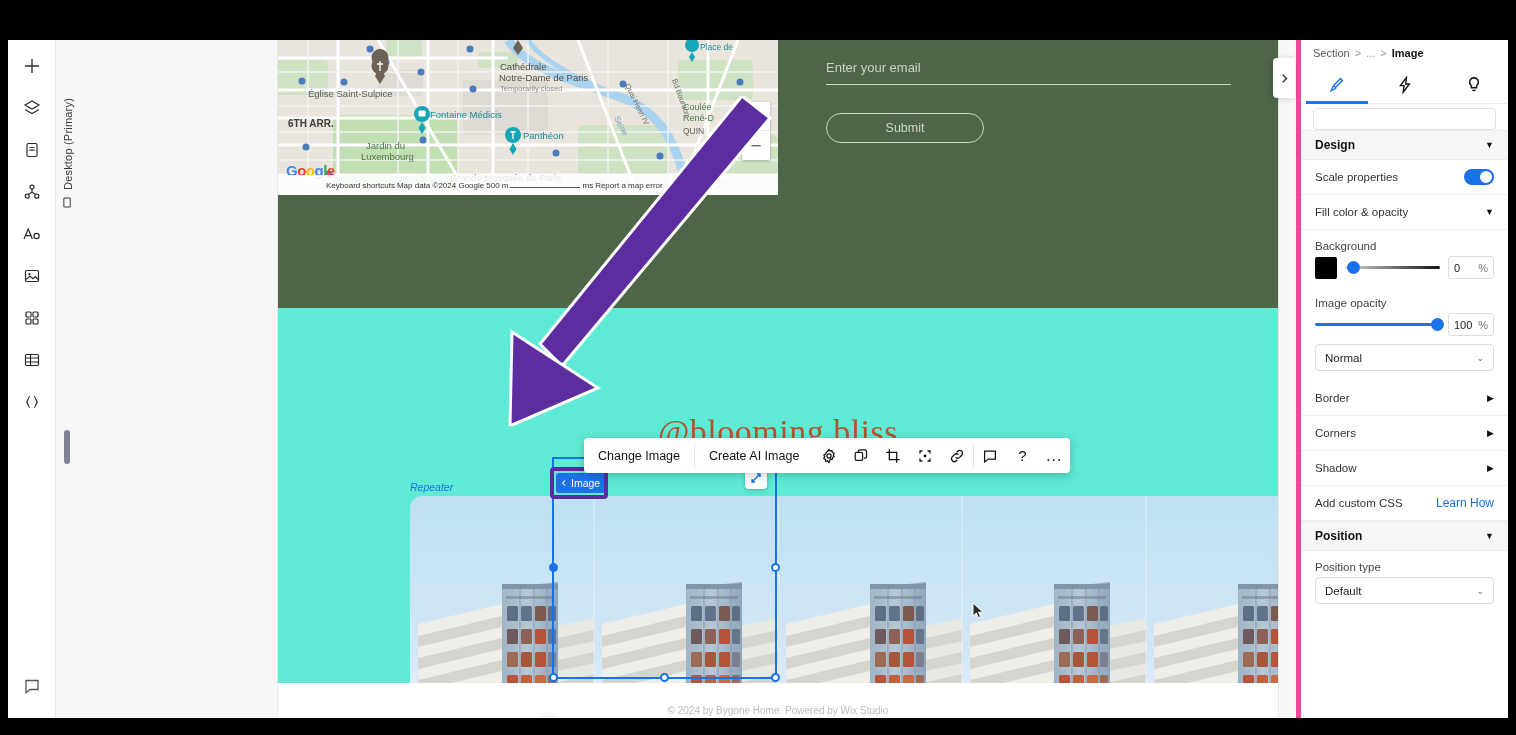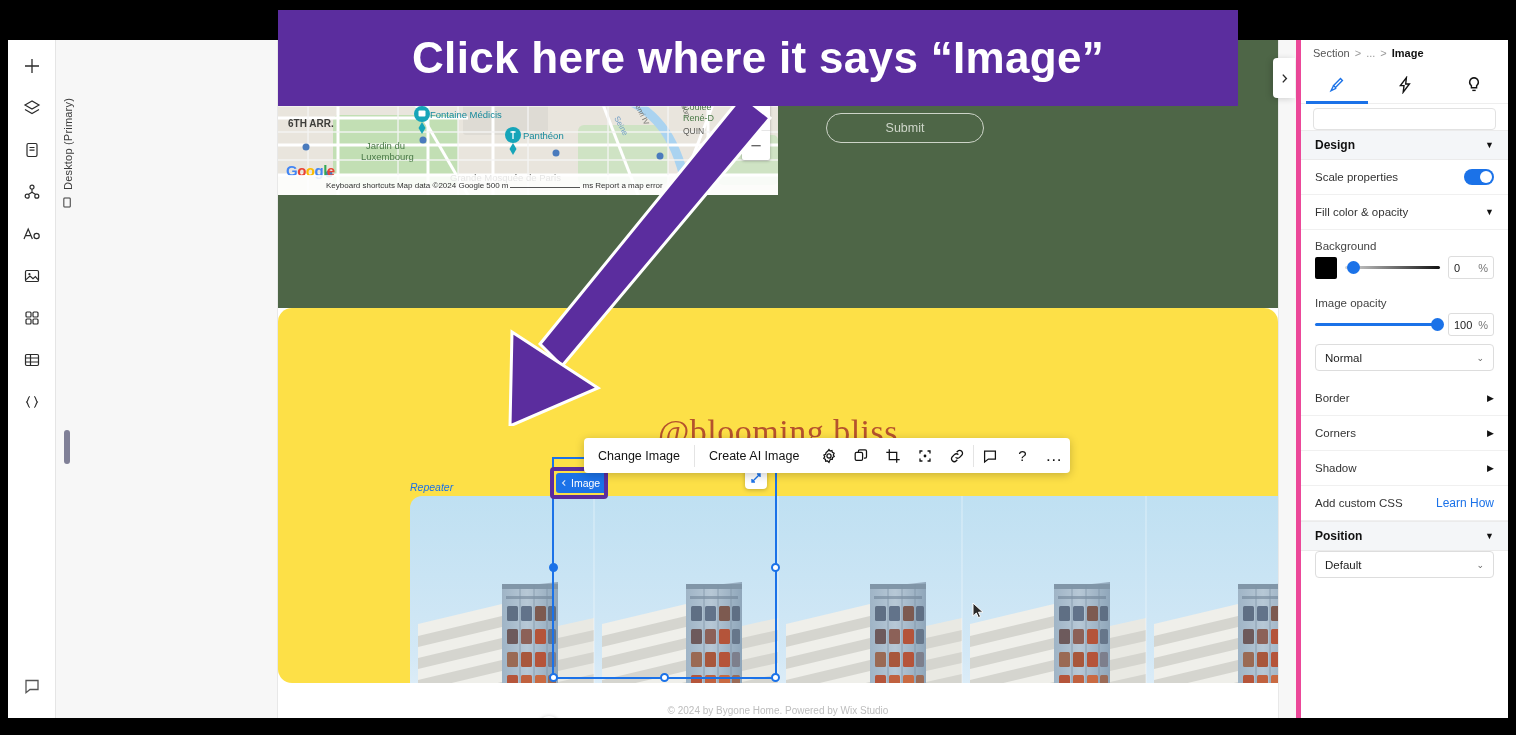--- a/index.html
+++ b/index.html
@@ -61,21 +61,21 @@
   .gl span:nth-child(5){color:#34A853}.gl span:nth-child(6){color:#EA4335}
 
   .signup { position:absolute; left:548px; top:18px; width:410px; }
   .signup .email-line { width:405px; border-bottom:1px solid #cdd4c8; padding-bottom:8px; }
   .signup .email-ph { color:#cbd2c6; font-size:13px; }
   .signup .submit { margin-top:28px; width:158px; height:30px; border:1px solid #cdd4c8; border-radius:16px;
                     color:#cfd6ca; font-size:12.5px; display:flex; align-items:center; justify-content:center;
                     cursor:pointer; background:transparent; }
 
   
-  .cream { position:absolute; left:0; top:268px; width:1000px; height:375px; background:#fde047;border-radius:14px; }
+  .cream { position:absolute; left:0; top:268px; width:1000px; height:375px; background:#5eead4; }
   .brand { position:absolute; left:0; top:105px; width:1000px; text-align:center;
            font-family:"Liberation Serif", serif; font-size:34px; color:#b5522d; letter-spacing:.5px; }
 
   .rep-label { position:absolute; left:132px; top:173px; font-size:10.5px; color:#1b72e8;font-style:italic; }
   .repeater { position:absolute; left:132px; top:188px; width:920px; height:227px;
               border-radius:12px 0 0 12px; overflow:hidden; }
 
   
   .footer-strip { position:absolute; left:0; top:643px; width:1000px; height:35px; background:#fff;
                   display:flex; align-items:flex-end; justify-content:center; }
@@ -661,34 +661,32 @@
       <div class="row">
         <span>Add custom CSS</span>
         <span class="link">Learn How</span>
       </div>
 
       <div class="sec-head">
         <span>Position</span>
         <span class="arrow-d">▼</span>
       </div>
 
+      <div class="lbl">Position type</div>
       <div class="select">
         <span>Default</span>
         <span style="font-size:9px;color:#666">⌄</span>
       </div>
 
     </div>
   </div>
 
   <svg class="anno-arrow" viewBox="0 0 300 330">
     <path d="M262 0 L290 22 L82 270 L60 248 Z" fill="#5b2d9e" stroke="#ffffff" stroke-width="3"></path>
     <path d="M30 330 L32 236 L118 292 Z" fill="#5b2d9e" stroke="#ffffff" stroke-width="3"></path>
   </svg>
 
-  <div class="anno-banner">
-    <span>Click here where it says “Image”</span>
-  </div>
 
   <div class="frame-top"></div>
   <div class="frame-bottom"></div>
   <div class="frame-left"></div>
   <div class="frame-right"></div>
 </div>
 
 </body></html>

